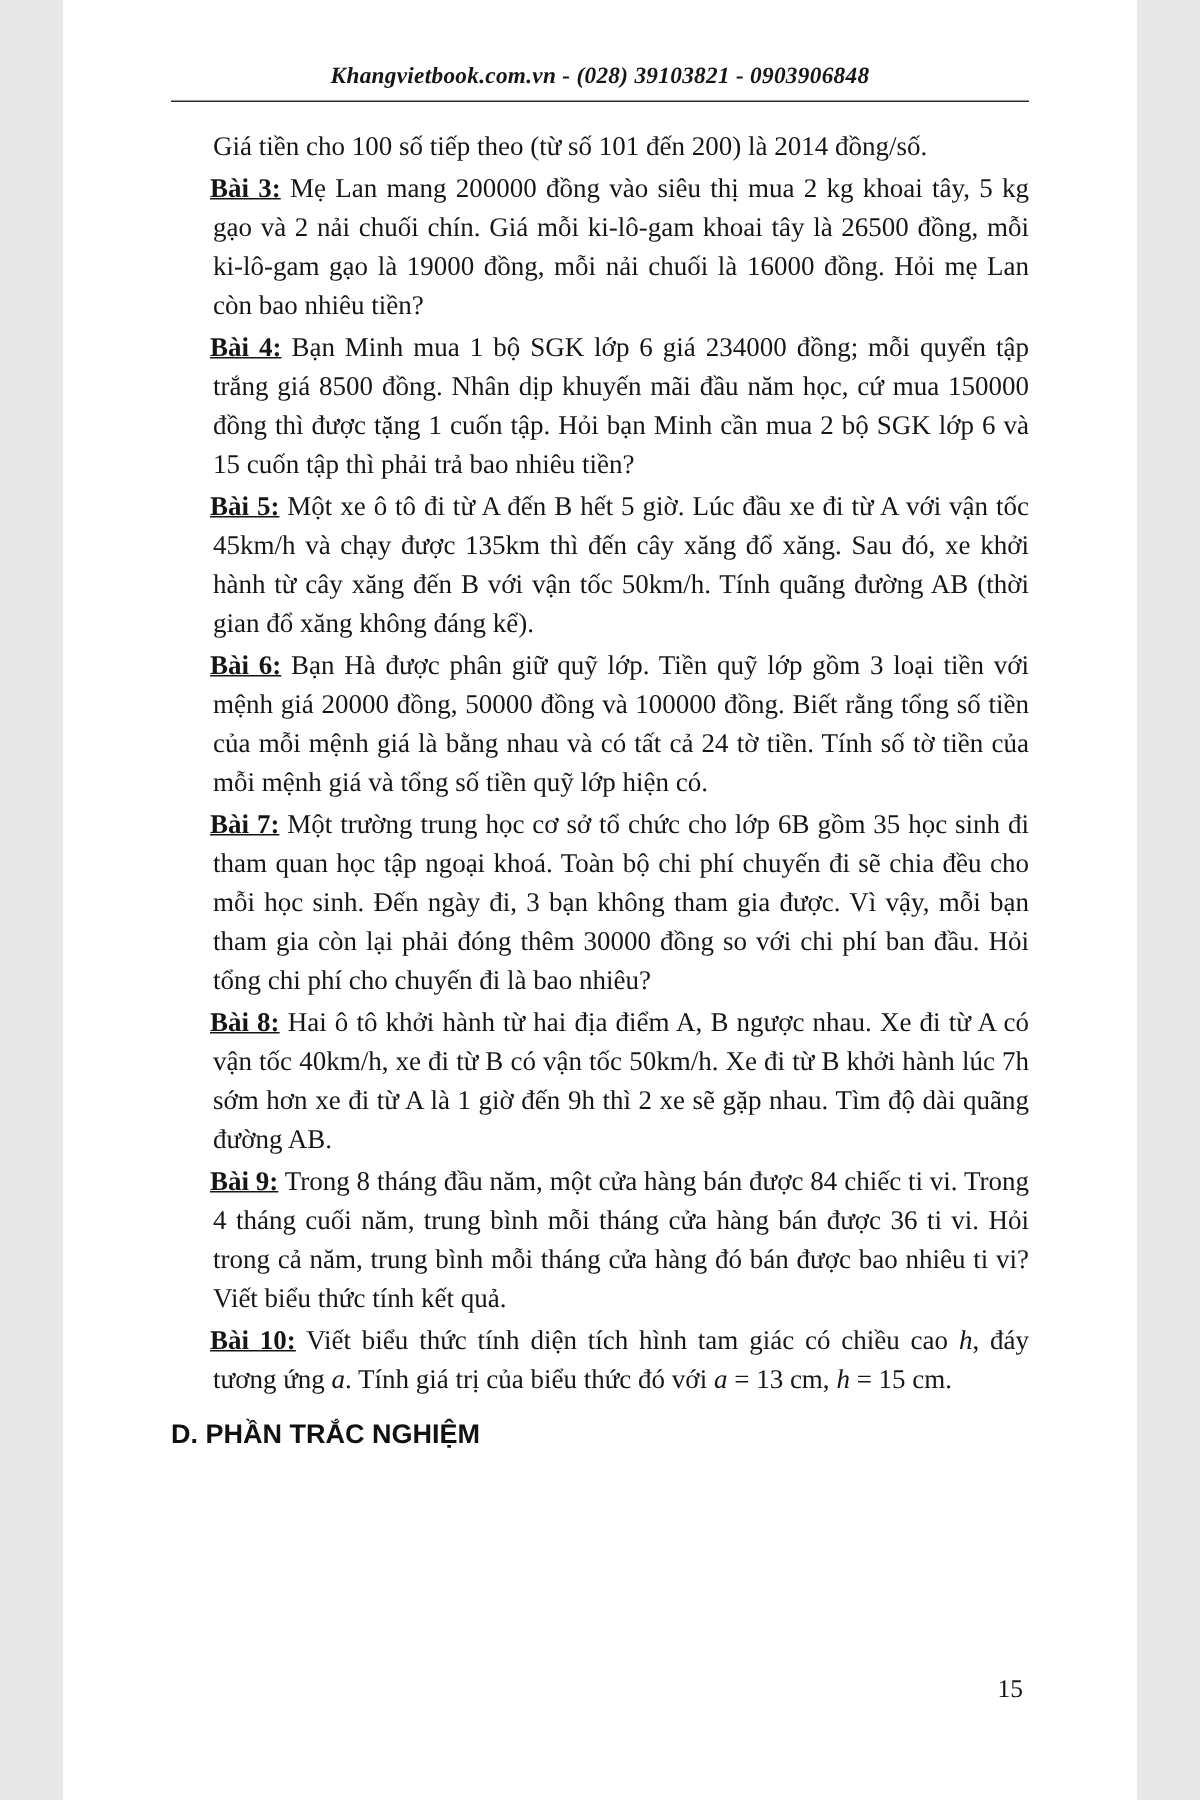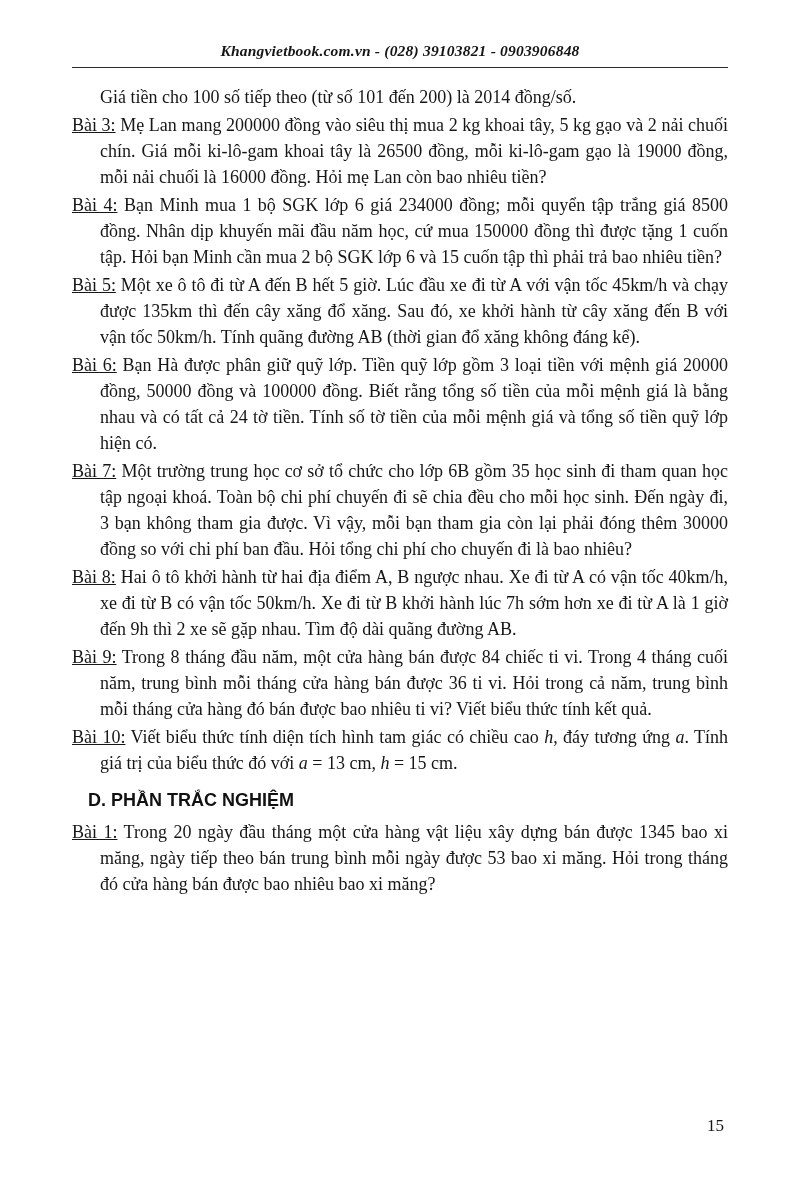--- a/index.html
+++ b/index.html
@@ -1,18 +1,18 @@
 <!DOCTYPE html>
 <html><head>
 <meta charset="utf-8">
 <style>
   html, body { margin: 0; padding: 0; background: #e8e8e8; }
   .page {
     position: relative;
-    width: 800px;
+    width: 716px;
     height: 1200px;
     margin: 0 auto;
     background: #ffffff;
     box-sizing: border-box;
     padding: 42px 72px 0 72px;
     font-family: "Liberation Serif", serif;
     color: #161616;
     overflow: hidden;
   }
   .header {
@@ -31,28 +31,29 @@
     text-align: justify;
     margin: 0 0 2px 0;
     padding-left: 28px;
     text-indent: -28px;
   }
   .problem.intro {
     text-indent: 0;
     text-align: left;
   }
   .problem .label {
-    font-weight: normal;
+    font-weight: bold;
     text-decoration: underline;
+    margin-left: 26px;
   }
   .section-heading {
     font-family: "Liberation Sans", sans-serif;
     font-weight: bold;
     font-size: 18px;
-    margin: 14px 0 8px 16px;
+    margin: 14px 0 8px 0;
     color: #111111;
   }
   .page-number {
     position: absolute;
     right: 76px;
     bottom: 64px;
     font-size: 17px;
   }
   i { font-style: italic; }
 </style>
@@ -104,20 +105,16 @@
     <span>Trong 8 tháng đầu năm, một cửa hàng bán được 84 chiếc ti vi. Trong 4 tháng cuối năm, trung bình mỗi tháng cửa hàng bán được 36 ti vi. Hỏi trong cả năm, trung bình mỗi tháng cửa hàng đó bán được bao nhiêu ti vi? Viết biểu thức tính kết quả.</span>
   </p>
 
   <p class="problem">
     <span class="label">Bài 10:</span>
     <span>Viết biểu thức tính diện tích hình tam giác có chiều cao </span><i>h</i><span>, đáy tương ứng </span><i>a</i><span>. Tính giá trị của biểu thức đó với </span><i>a</i><span> = 13 cm, </span><i>h</i><span> = 15 cm.</span>
   </p>
 
   <h2 class="section-heading">D. PHẦN TRẮC NGHIỆM</h2>
 
-  <p class="problem">
-    <span class="label">Bài 1:</span>
-    <span>Trong 20 ngày đầu tháng một cửa hàng vật liệu xây dựng bán được 1345 bao xi măng, ngày tiếp theo bán trung bình mỗi ngày được 53 bao xi măng. Hỏi trong tháng đó cửa hàng bán được bao nhiêu bao xi măng?</span>
-  </p>
 
   <div class="page-number">15</div>
 
 </div>
 
 </body></html>

